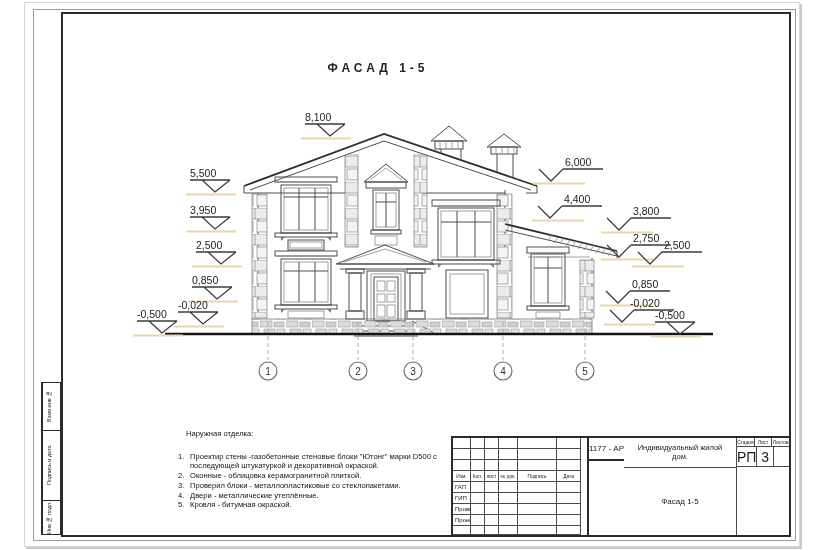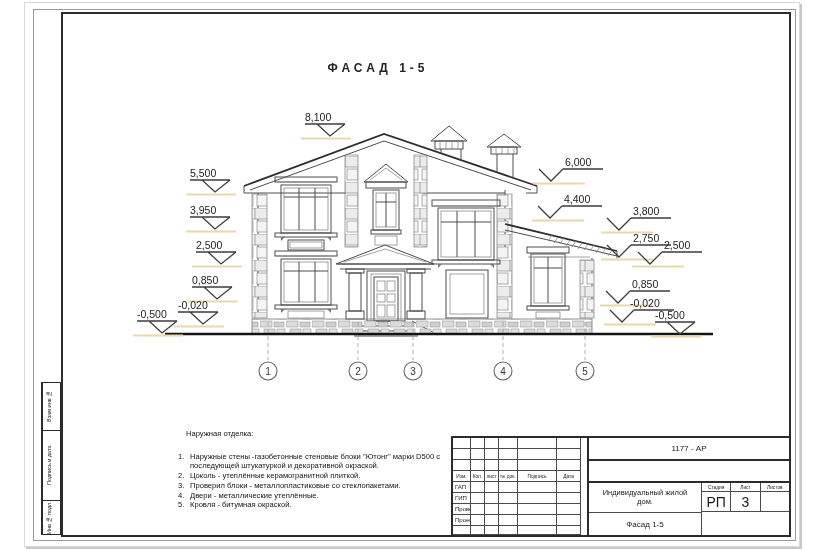--- a/index.html
+++ b/index.html
@@ -36,21 +36,21 @@
   .note .txt{flex:1;}
 
   
   .tb{position:absolute;left:451px;top:436px;width:340px;height:101px;border:2px solid #2b2b2b;box-sizing:border-box;display:flex;background:#fff;}
   .tb-left{width:134px;flex:0 0 134px;display:grid;border-right:2px solid #2b2b2b;
            grid-template-columns:18px 14px 14px 19px 39px 24px;
            grid-template-rows:11px 11px 11px 11px 11px 11px 11px 11px auto;}
   .tb-left i,.tb-left b{display:block;border-right:1px solid #4a4a4a;border-bottom:1px solid #4a4a4a;font-style:normal;font-weight:400;overflow:hidden;}
   .tb-left .hdr{font-size:4.8px;text-align:center;line-height:11px;}
   .tb-left .role{font-size:6px;line-height:11px;padding-left:2px;box-sizing:border-box;}
-  .tb-right{flex:1;display:flex;flex-direction:column;}
+  .tb-right{flex:1;display:flex;flex-direction:row;}
   .tb-code{height:21px;border-bottom:2px solid #2b2b2b;display:flex;align-items:center;justify-content:center;font-size:8px;}
   .tb-blank{height:20px;border-bottom:2px solid #2b2b2b;}
   .tb-mid{flex:1;display:flex;}
   .tb-object-wrap{width:112px;flex:0 0 112px;border-right:1px solid #4a4a4a;display:flex;flex-direction:column;}
   .tb-object{height:29px;border-bottom:1px solid #4a4a4a;display:flex;align-items:center;justify-content:center;text-align:center;font-size:7.5px;line-height:1.15;padding:0 6px;}
   .tb-sheetname{flex:1;display:flex;align-items:center;justify-content:center;font-size:8px;}
   .tb-stage-wrap{flex:1;display:flex;flex-direction:column;}
   .stage-hdr{display:flex;height:9px;}
   .stage-hdr div{flex:1;border-right:1px solid #4a4a4a;border-bottom:1px solid #4a4a4a;font-size:4.8px;text-align:center;line-height:9px;}
   .stage-hdr div:last-child{border-right:none;}
@@ -322,25 +322,25 @@
         <circle cx="585" cy="371" r="9" fill="#fff" stroke="#666" stroke-width="1.1"></circle>
         <text class="axis-num" x="585" y="375">5</text>
       </g>
   </g>
 </svg>
 
 <div class="notes">
   <div class="notes-heading">Наружная отделка:</div>
   <div class="note">
       <span class="num">1.</span>
-      <span class="txt">Наружные стены -газобетонные  стеновые блоки "Ютонг" марки D500 с последующей штукатуркой  и декоративной окраской.</span>
+      <span class="txt">Проектир стены -газобетонные  стеновые блоки "Ютонг" марки D500 с последующей штукатуркой  и декоративной окраской.</span>
     </div>
   <div class="note">
       <span class="num">2.</span>
-      <span class="txt">Цоколь - утеплённые керамогранитной плиткой.</span>
+      <span class="txt">Оконные - облицовка керамогранитной плиткой.</span>
     </div>
   <div class="note">
       <span class="num">3.</span>
       <span class="txt">Проверил блоки - металлопластиковые со стеклопакетами.</span>
     </div>
   <div class="note">
       <span class="num">4.</span>
       <span class="txt">Двери -  металлические утеплённые.</span>
     </div>
   <div class="note">

